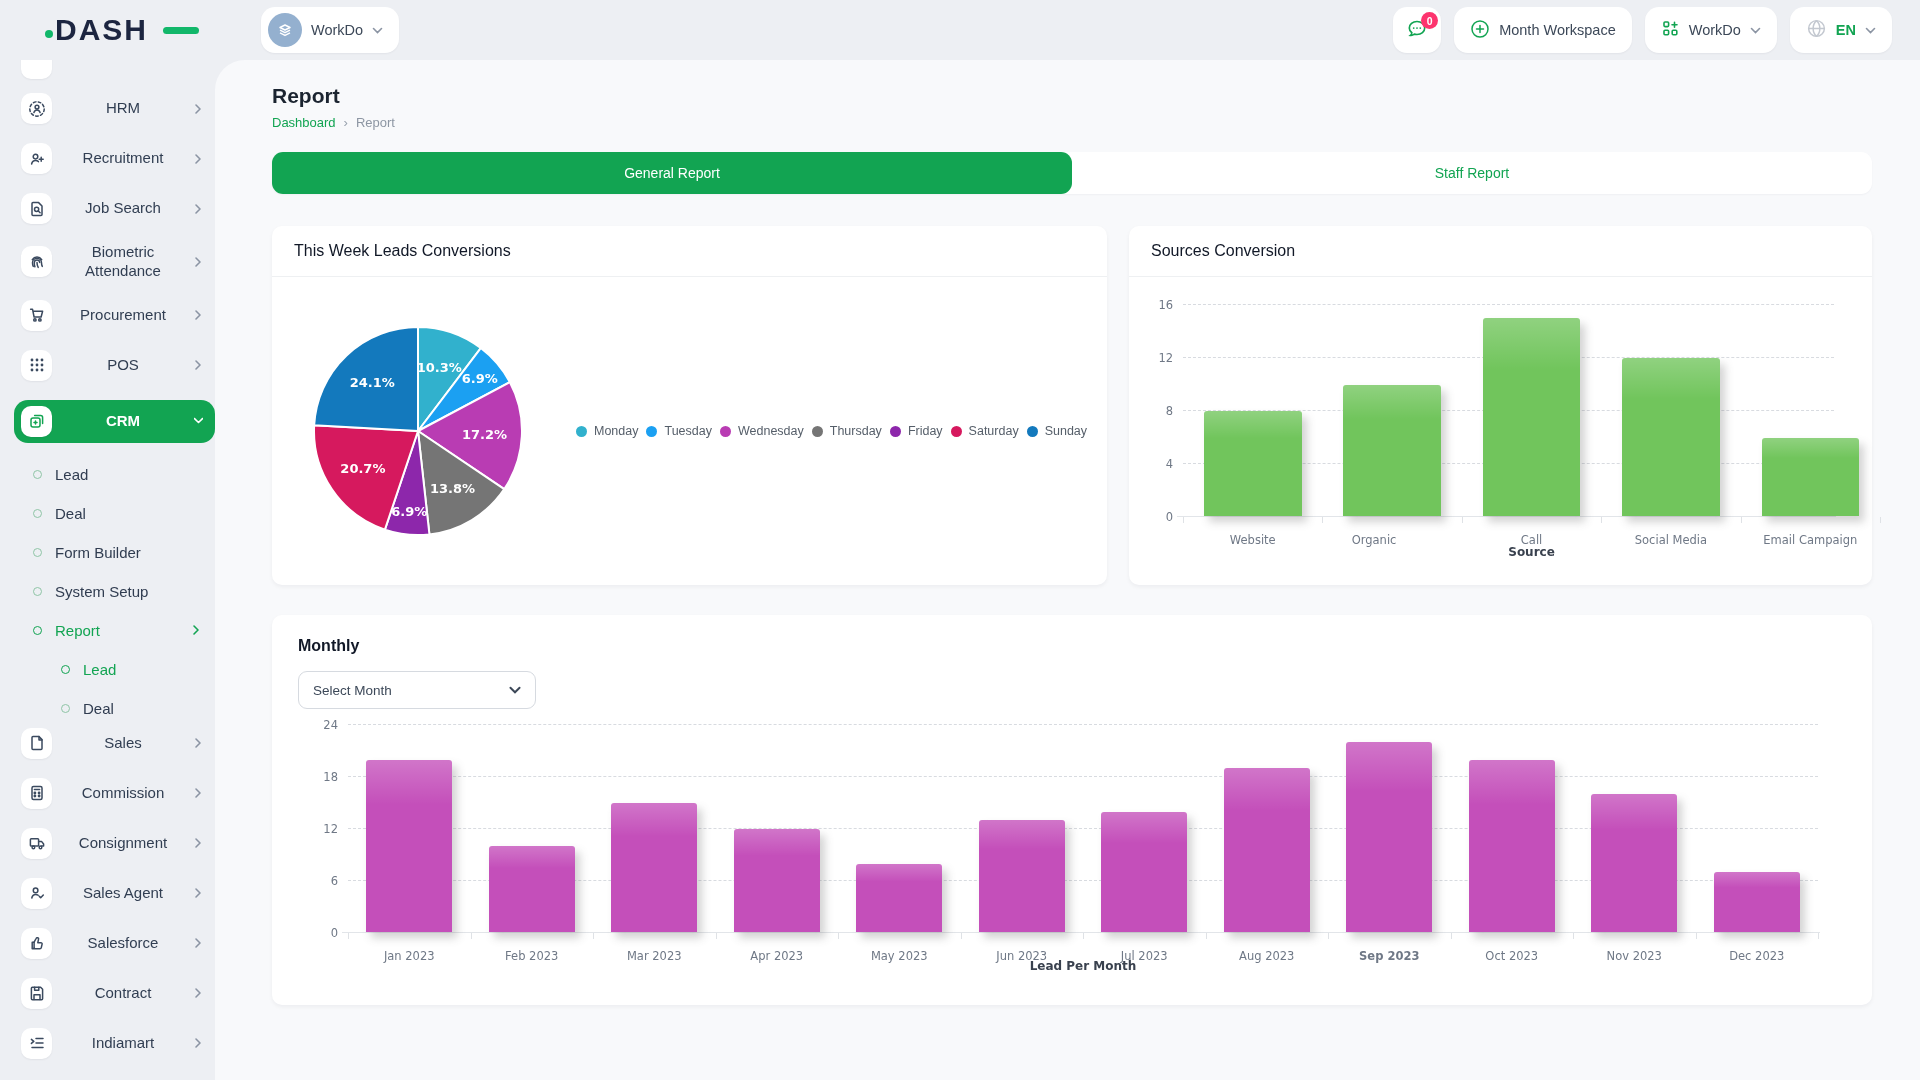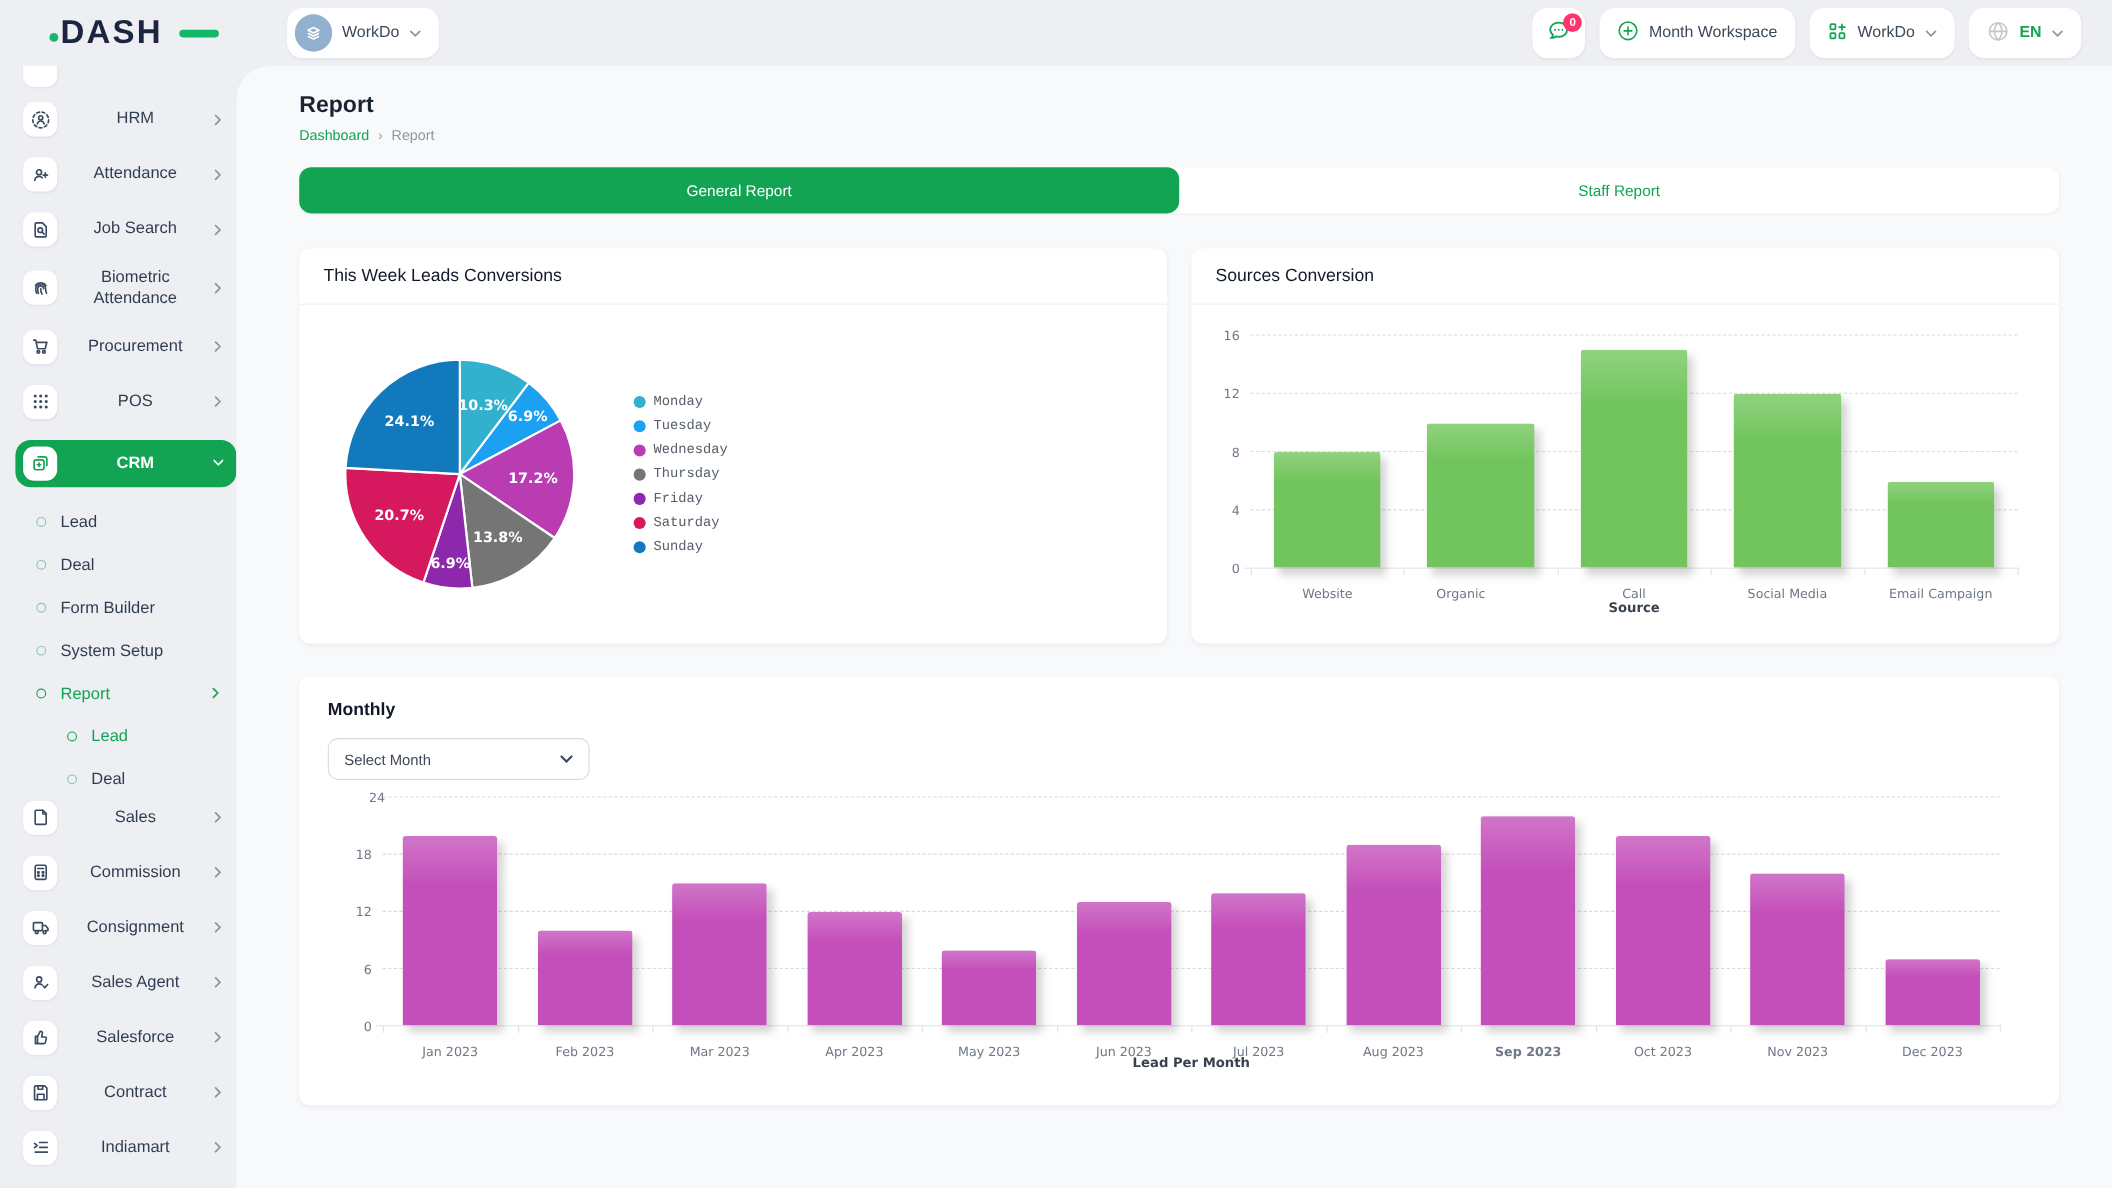--- a/index.html
+++ b/index.html
@@ -63,21 +63,21 @@
             box-shadow:0 1px 2px rgba(16,24,40,.04); }
   .tab { flex:1; text-align:center; line-height:42px; height:42px; font-size:14px; color:#12a452;
          cursor:pointer; border-radius:11px; }
   .tab.active { background:#12a452; color:#fff; }
 
   
   .cards-row { margin-top:32px; display:grid; grid-template-columns:1fr 1fr; gap:22px; }
   .card { background:#fff; border-radius:10px; box-shadow:0 2px 4px rgba(16,24,40,.05); }
   .card-header { padding:16px 22px; border-bottom:1px solid #eef0f2; font-size:16px; font-weight:normal; color:#111827; }
   .pie-body { height:308px; display:flex; align-items:center; gap:52px; padding:0 20px 0 40px; }
-  .legend { display:flex; flex-direction:column; gap:8px;font-family:Liberation Mono, monospace; }
+  .legend { display:flex; flex-direction:row; gap:8px; }
   .legend-item { display:flex; align-items:center; gap:7px; font-size:12.5px; color:#555e69; cursor:pointer; }
   .legend-dot { width:11px; height:11px; border-radius:50%; flex:none; }
   .bars-body { height:308px; padding:26px 18px 8px 8px; }
 
   .monthly-card { margin-top:30px; padding:22px 40px 16px 26px; }
   .monthly-title { font-size:16px; font-weight:bold; color:#111827; }
   .month-select { margin-top:16px; width:238px; height:38px; border:1px solid #d6dae0; border-radius:9px;
                   background:#fff; display:flex; align-items:center; justify-content:space-between;
                   padding:0 14px; font-size:13.5px; color:#3c4858; cursor:pointer; }
   .monthly-chart-wrap { margin-top:14px; }
@@ -200,21 +200,21 @@
         </span>
       </div>
       <div class="s-item">
         <span class="s-ico">
           <svg width="18" height="18" viewBox="0 0 18 18" fill="none" stroke="currentColor" stroke-width="1.5" stroke-linecap="round" stroke-linejoin="round">
             <circle cx="7.5" cy="6.6" r="2.3"></circle>
             <path d="M3.6 14c.5-2.4 2-3.6 3.9-3.6 1.2 0 2.2.4 2.9 1.2"></path>
             <path d="M13.2 7.2v4M11.2 9.2h4"></path>
           </svg>
         </span>
-        <span class="s-label">Attendance</span>
+        <span class="s-label">Recruitment</span>
         <span class="s-chev">
           <svg width="9" height="12" viewBox="0 0 9 10" fill="none" stroke="currentColor" stroke-width="1.6" stroke-linecap="round" stroke-linejoin="round">
             <path d="M2 1l4 4-4 4"></path>
           </svg>
         </span>
       </div>
       <div class="s-item">
         <span class="s-ico">
           <svg width="18" height="18" viewBox="0 0 18 18" fill="none" stroke="currentColor" stroke-width="1.5" stroke-linecap="round" stroke-linejoin="round">
             <path d="M5 2.6h5.6l3.4 3.4v8.4a1 1 0 0 1-1 1H5a1 1 0 0 1-1-1V3.6a1 1 0 0 1 1-1z"></path>
@@ -552,21 +552,21 @@
       <div class="monthly-chart-wrap">
         <div id="monthly-chart" class="bar-chart" style="height: 266px;">
             <div class="bc-yl" style="left: 0px; width: 40px; bottom: 49px;">0</div>
             <div class="bc-grid" style="left: 50px; right: 14px; bottom: 108px;"></div>
             <div class="bc-yl" style="left: 0px; width: 40px; bottom: 101px;">6</div>
             <div class="bc-grid" style="left: 50px; right: 14px; bottom: 160px;"></div>
             <div class="bc-yl" style="left: 0px; width: 40px; bottom: 153px;">12</div>
             <div class="bc-grid" style="left: 50px; right: 14px; bottom: 212px;"></div>
             <div class="bc-yl" style="left: 0px; width: 40px; bottom: 205px;">18</div>
             <div class="bc-grid" style="left: 50px; right: 14px; bottom: 264px;"></div>
-            <div class="bc-yl" style="left: 12px; width: 40px; bottom: 257px;">24</div>
+            <div class="bc-yl" style="left: 0px; width: 40px; bottom: 257px;">24</div>
             <div class="bc-base" style="left: 44px; right: 12px; bottom: 56px;"></div>
             <div class="bc-tick" style="left: 50px; bottom: 50px;"></div>
             <div class="bc-tick" style="left: 172.5px; bottom: 50px;"></div>
             <div class="bc-tick" style="left: 295px; bottom: 50px;"></div>
             <div class="bc-tick" style="left: 417.5px; bottom: 50px;"></div>
             <div class="bc-tick" style="left: 540px; bottom: 50px;"></div>
             <div class="bc-tick" style="left: 662.5px; bottom: 50px;"></div>
             <div class="bc-tick" style="left: 785px; bottom: 50px;"></div>
             <div class="bc-tick" style="left: 907.5px; bottom: 50px;"></div>
             <div class="bc-tick" style="left: 1030px; bottom: 50px;"></div>

